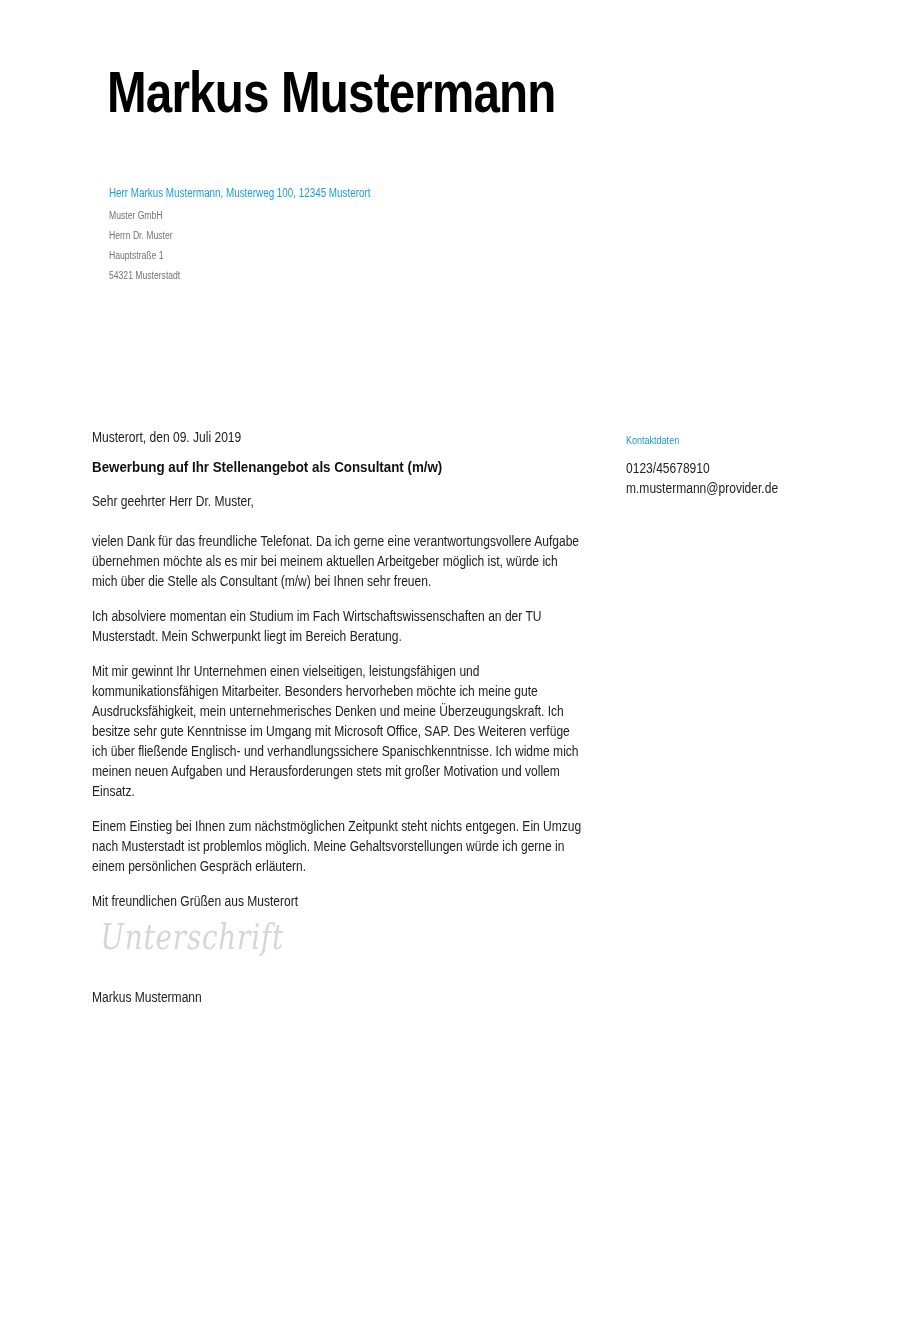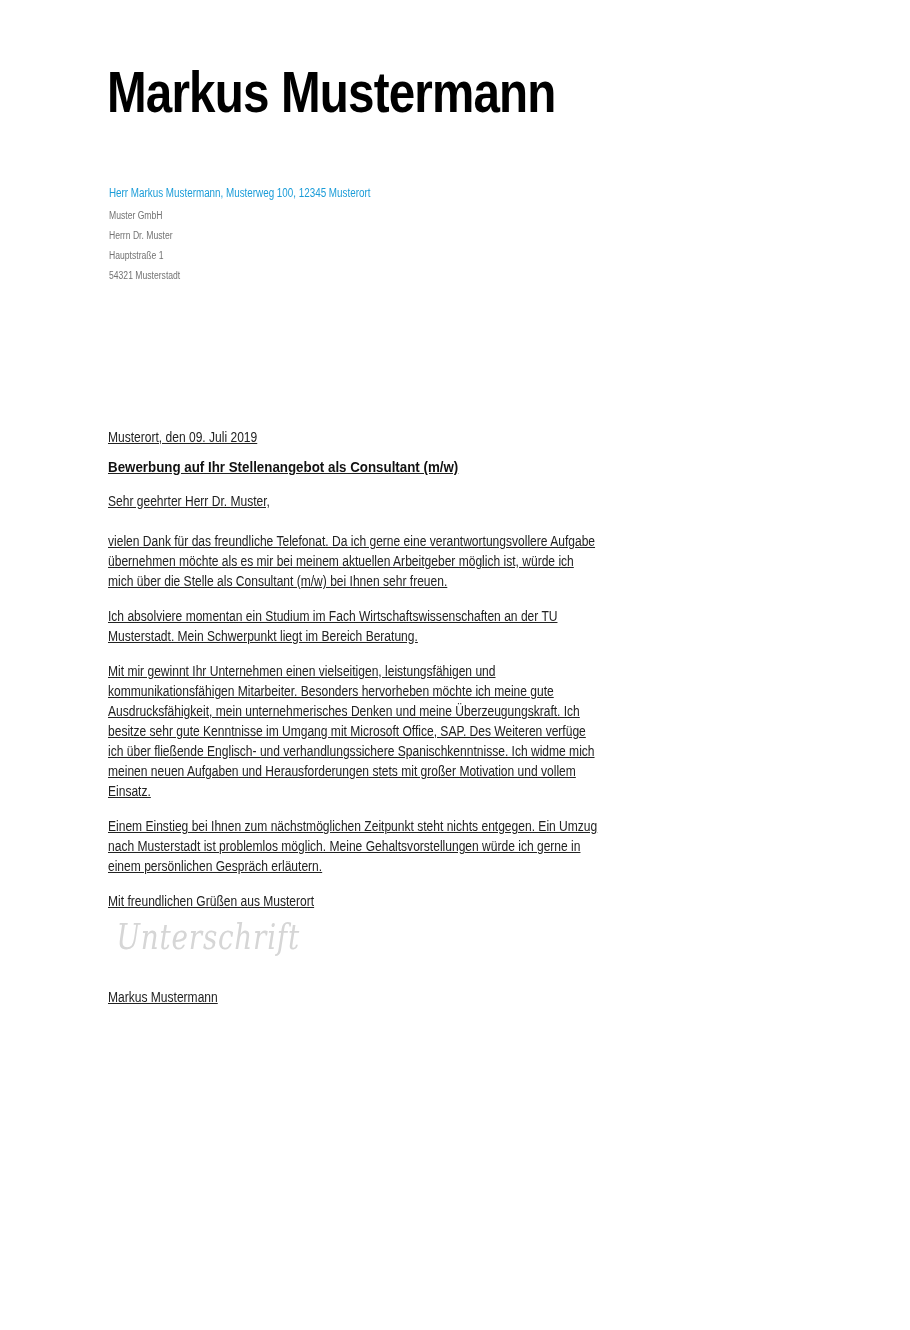--- a/index.html
+++ b/index.html
@@ -18,22 +18,22 @@
       position: absolute; left: 109px; top: 186px;
       font-size: 12px; color: #1a9cd8; white-space: nowrap;
       transform: scaleX(0.82); transform-origin: left top;
     }
     .recipient {
       position: absolute; left: 109px; top: 206px;
       font-size: 10px; line-height: 20px; color: #737373;
     }
     .recipient div { white-space: nowrap; transform: scaleX(0.86); transform-origin: left top; }
     .main {
-      position: absolute; left: 108px; top: 427px; width: 490px;
-      font-size: 14px; line-height: 20px; color: #222; text-decoration: underline;
+      position: absolute; left: 92px; top: 427px; width: 490px;
+      font-size: 14px; line-height: 20px; color: #222;
     }
     .scaled { transform: scaleX(0.86); transform-origin: left top; width: 570px; }
     .date { margin: 0 0 10px 0; white-space: nowrap; }
     .subject { font-weight: bold; font-size: 15.5px; margin: 0 0 14px 0; color: #111; white-space: nowrap; transform: scaleX(0.86); transform-origin: left top; }
     .salutation { margin: 0 0 20px 0; }
     .para { margin: 0 0 15px 0; }
     .closing { margin: 0 0 14px 0; }
     .signature {
       height: 62px; position: relative;
     }
@@ -80,13 +80,18 @@
     <div class="para">Einem Einstieg bei Ihnen zum nächstmöglichen Zeitpunkt steht nichts entgegen. Ein Umzug nach Musterstadt ist problemlos möglich. Meine Gehaltsvorstellungen würde ich gerne in einem persönlichen Gespräch erläutern.</div>
     <div class="closing">Mit freundlichen Grüßen aus Musterort</div>
     <div class="signature">
       <span>Unterschrift</span>
     </div>
     <div>Markus Mustermann</div>
   </div>
 </div>
 
 <div class="side">
+  <div class="side-block">
+    <div class="side-label">Kontaktdaten</div>
+    <div class="side-line">0123/45678910</div>
+    <div class="side-line">m.mustermann@provider.de</div>
+  </div>
 </div>
 
 </body></html>

